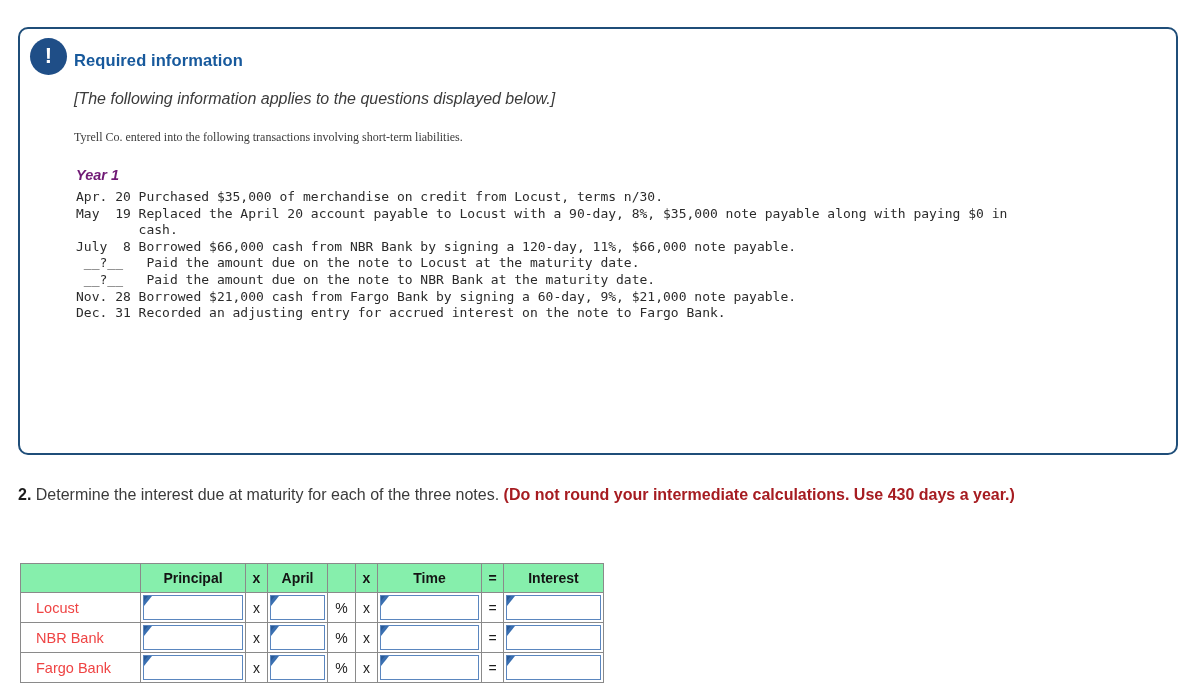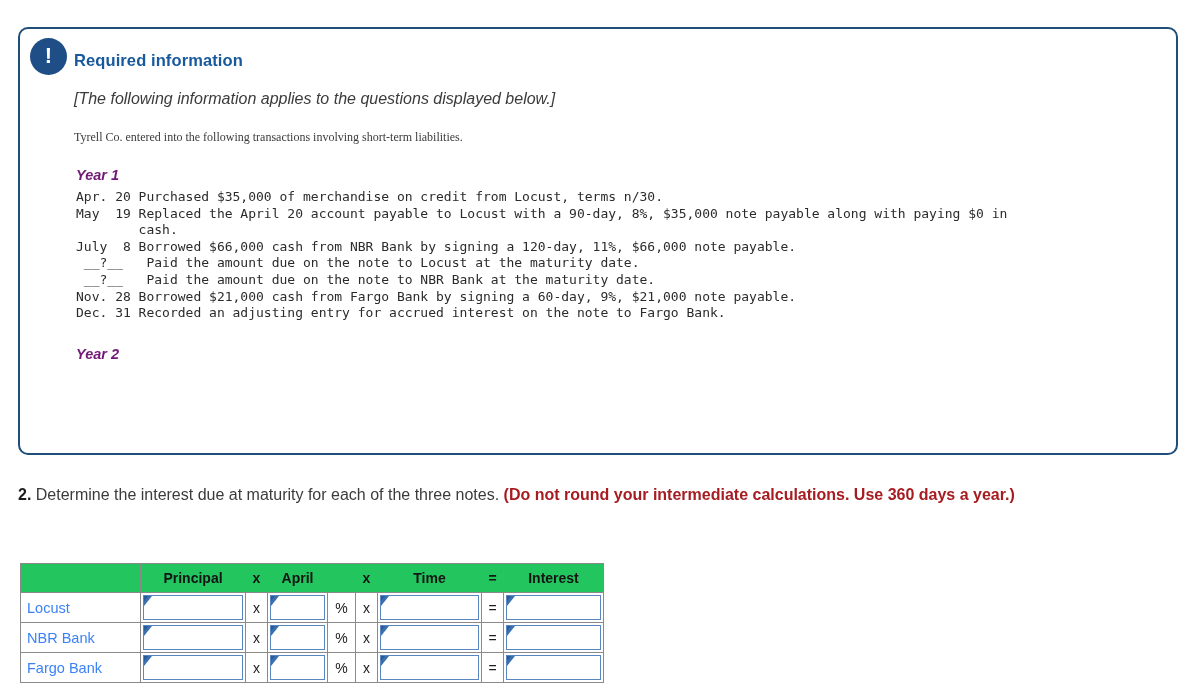--- a/index.html
+++ b/index.html
@@ -115,41 +115,41 @@
     color: #1c1c1c;
     table-layout: fixed;
   }
   #interest-table th, #interest-table td {
     border: 1px solid #8a8a8a;
     padding: 0;
     height: 29px;
     box-sizing: border-box;
   }
   #interest-table thead th {
-    background: #22c55e;
+    background: #86efac;
     font-weight: bold;
     text-align: center;
     font-size: 14px;
     color: #141414;
   }
   .col-label   { width: 120px; }
   .col-field   { width: 105px; }
   .col-op      { width: 22px; }
   .col-rate    { width: 60px; }
   .col-pct     { width: 28px; }
   .col-time    { width: 104px; }
   .col-eq      { width: 22px; }
   .col-interest{ width: 100px; }
 
   #interest-table td.rowlabel {
     background: #ffffff;
     text-align: left;
-    padding-left: 6px;
+    padding-left: 15px;
     font-size: 14.5px;
-    color: #3b82f6;
+    color: #ef4444;
   }
   #interest-table td.op {
     background: #ffffff;
     text-align: center;
     font-size: 14px;
     color: #1c1c1c;
   }
   #interest-table td.fieldcell {
     background: #ffffff;
     padding: 2px 2px;
@@ -204,27 +204,26 @@
 
     <pre class="tx-block">Apr. 20 Purchased $35,000 of merchandise on credit from Locust, terms n/30.
 May  19 Replaced the April 20 account payable to Locust with a 90-day, 8%, $35,000 note payable along with paying $0 in
         cash.
 July  8 Borrowed $66,000 cash from NBR Bank by signing a 120-day, 11%, $66,000 note payable.
  __?__   Paid the amount due on the note to Locust at the maturity date.
  __?__   Paid the amount due on the note to NBR Bank at the maturity date.
 Nov. 28 Borrowed $21,000 cash from Fargo Bank by signing a 60-day, 9%, $21,000 note payable.
 Dec. 31 Recorded an adjusting entry for accrued interest on the note to Fargo Bank.</pre>
 
-    <div class="year-heading" id="year2-heading">Year 2</div>
 
   </div>
 </div>
 
 <div id="question-block">
-  <span class="qnum">2.</span><span> Determine the interest due at maturity for each of the three notes. </span><span class="hint">(Do not round your intermediate calculations. Use 360 days a year.)</span>
+  <span class="qnum">2.</span><span> Determine the interest due at maturity for each of the three notes. </span><span class="hint">(Do not round your intermediate calculations. Use 430 days a year.)</span>
 </div>
 
 <table id="interest-table">
   <colgroup>
     <col class="col-label">
       <col class="col-field">
       <col class="col-op">
     <col class="col-rate">
       <col class="col-pct">
       <col class="col-op">

